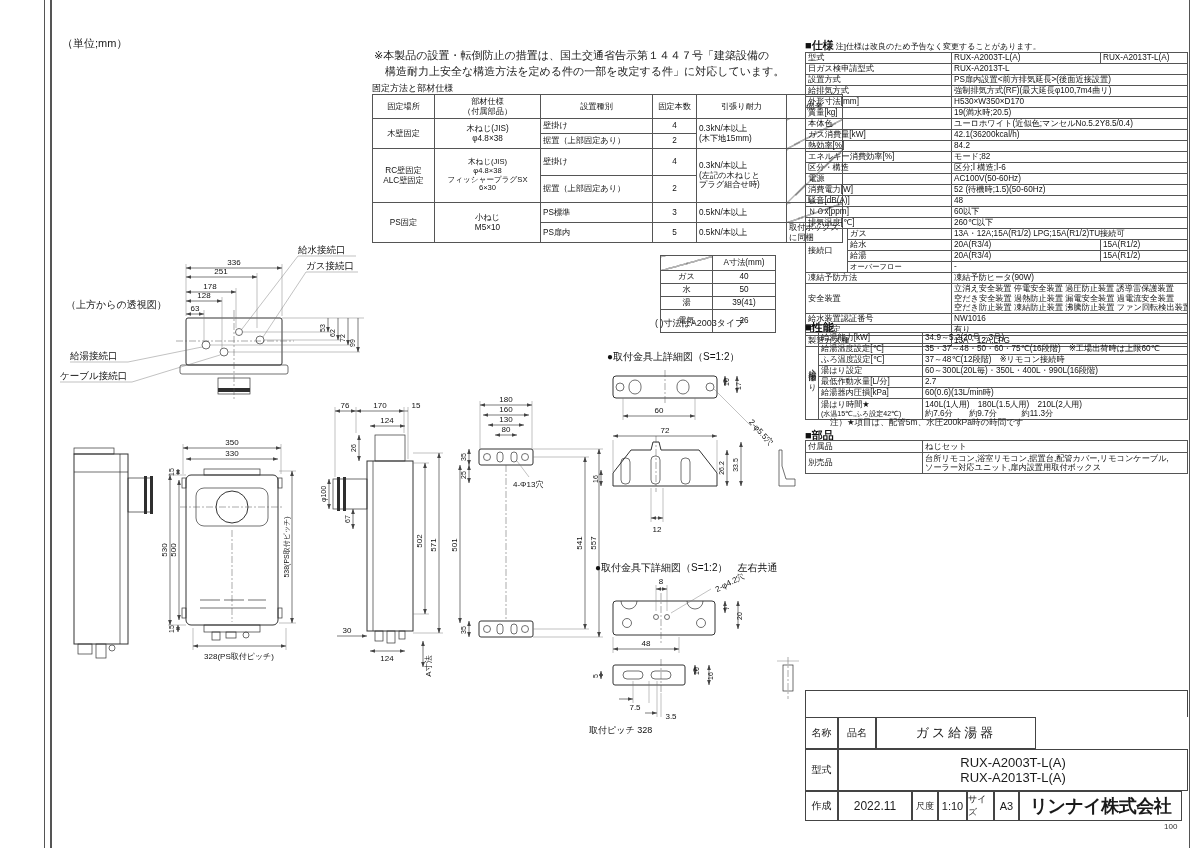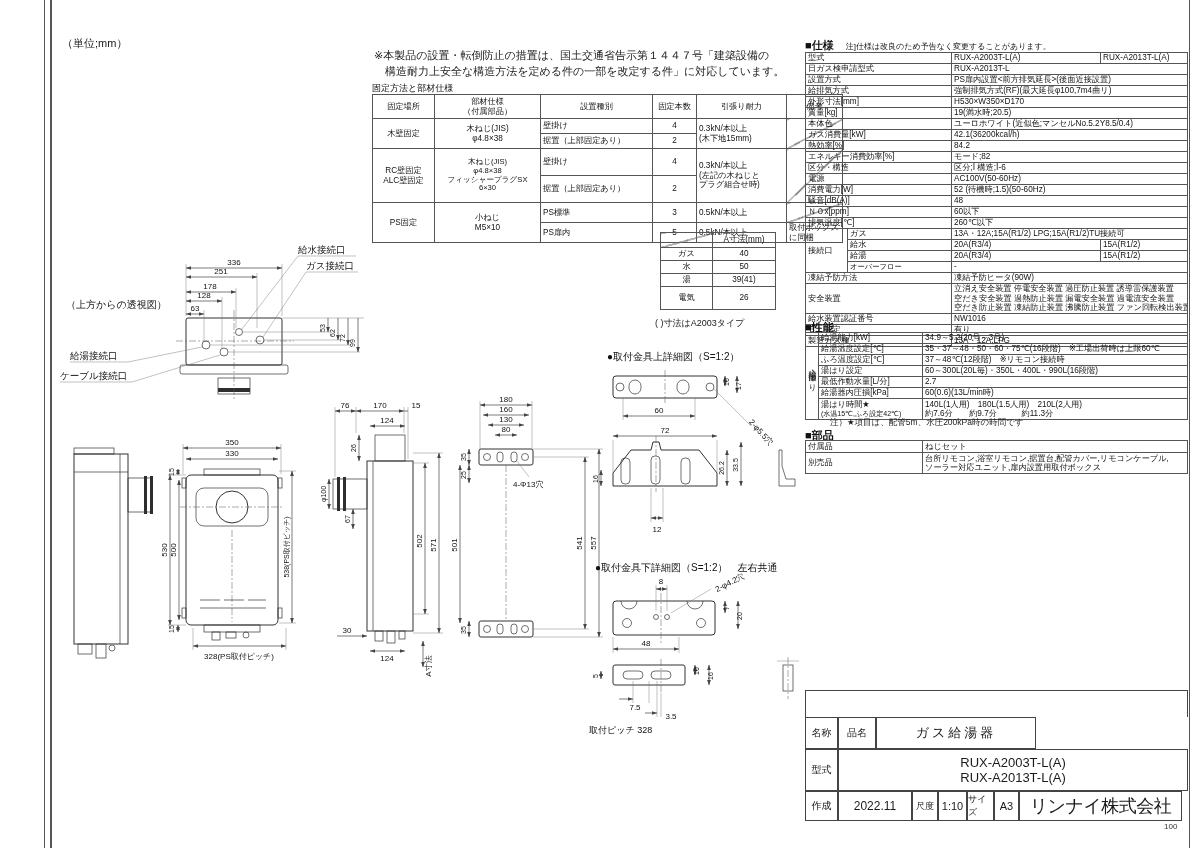--- a/index.html
+++ b/index.html
@@ -6,21 +6,21 @@
   .sheet{position:relative;width:1200px;height:848px;background:#ffffff;
     font-family:"Liberation Sans","DejaVu Sans",sans-serif;color:#1a1a1a;overflow:hidden}
   .abs{position:absolute}
   .vline{position:absolute;top:0;bottom:0;background:#555}
   table{border-collapse:collapse;table-layout:fixed}
   td{border:1px solid #555;font-size:8.2px;line-height:1.15;padding:0 2px;color:#111;
      white-space:nowrap;overflow:hidden;height:10px;vertical-align:middle}
   .c{text-align:center}
   .diag{background:linear-gradient(to bottom right,transparent calc(50% - .5px),#666 calc(50% - .5px),#666 calc(50% + .5px),transparent calc(50% + .5px))}
   .sec-title{font-size:11px;font-weight:bold;color:#111}
-  .sec-note{font-size:8px;font-weight:normal;margin-left:12px}
+  .sec-note{font-size:8px;font-weight:normal;margin-left:2px}
   .small-title{font-size:9px;color:#111}
   .vtext{writing-mode:vertical-rl;text-orientation:upright;text-align:center;padding:0;font-size:8px;letter-spacing:1px}
   
   .tb-row{display:flex}
   .tb-cell{border:1px solid #444;display:flex;align-items:center;justify-content:center;
            font-size:10px;box-sizing:border-box;background:#fff}
   
   svg{overflow:visible}
   .ol{stroke:#333;stroke-width:1;fill:none}
   .ol2{stroke:#333;stroke-width:.7;fill:none}
@@ -331,21 +331,21 @@
     <tr style="height:21px">
       <td>別売品</td>
       <td>
             <div>台所リモコン,浴室リモコン,据置台,配管カバー,リモコンケーブル,</div>
             <div>ソーラー対応ユニット,扉内設置用取付ボックス</div>
           </td>
     </tr>
   </tbody>
     </table>
 
-  <table class="abs" style="left:660px;top:232px;width:115px">
+  <table class="abs" style="left:660px;top:255px;width:115px">
     <colgroup>
         <col style="width:52px">
         <col style="width:63px">
       </colgroup>
     <tbody>
         <tr style="height:15px">
           <td class="diag"></td>
           <td class="c">A寸法(mm)</td>
         </tr>
     <tr style="height:13px">
@@ -701,19 +701,19 @@
         <div>RUX-A2013T-L(A)</div>
       </div>
     </div>
     <div class="tb-row" style="height:30px">
       <div class="tb-cell" style="width:33px">作成</div>
       <div class="tb-cell" style="width:74px;font-size:12px">2022.11</div>
       <div class="tb-cell" style="width:26px;font-size:9px">尺度</div>
       <div class="tb-cell" style="width:29px;font-size:11px">1:10</div>
       <div class="tb-cell" style="width:27px;font-size:9px">サイズ</div>
       <div class="tb-cell" style="width:25px;font-size:11px">A3</div>
-      <div class="tb-cell" style="width:163px;font-size:18px;font-weight:normal;letter-spacing:-0.5px">リンナイ株式会社</div>
+      <div class="tb-cell" style="width:163px;font-size:18px;font-weight:bold;letter-spacing:-0.5px">リンナイ株式会社</div>
     </div>
   </div>
 
   <div class="abs" style="left:1164px;top:822px;font-size:8px;color:#333">100</div>
 
 </div>
 
 </body></html>

